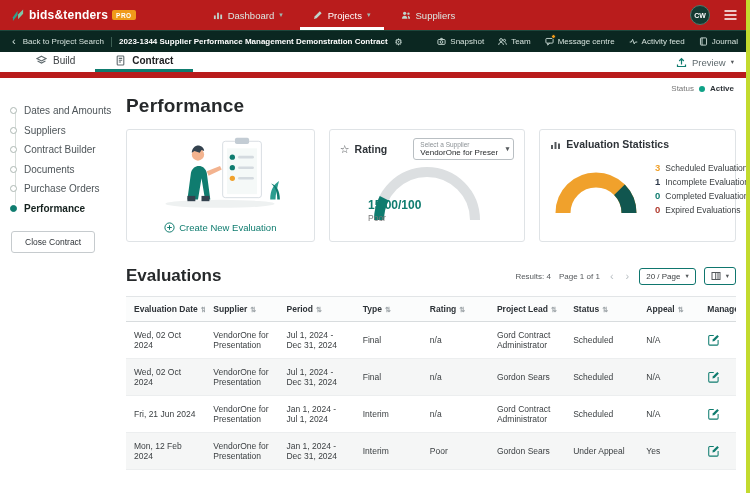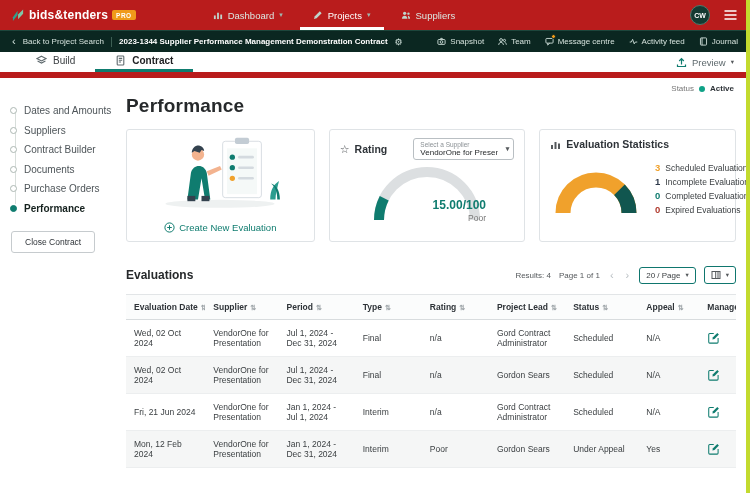--- a/index.html
+++ b/index.html
@@ -62,34 +62,34 @@
   .cards{display:flex;gap:14px;margin-top:12px}
   .card{border:1px solid #DFE3E6;border-radius:3px;background:#fff;flex:1;min-height:113px;padding:8px 10px;min-width:0}
   .card-head{display:flex;align-items:center;gap:5px;font-size:10.5px;font-weight:bold;color:#2E3338}
   .head-glyph{font-size:11px;color:#55595C;font-weight:normal}
   .create-card{display:flex;flex-direction:column;align-items:center;justify-content:space-between;padding:6px 6px 8px}
   .create-link{display:flex;align-items:center;gap:4px;color:#0F7C6F;font-size:9.5px;cursor:pointer}
   .supplier-select{margin-left:auto;border:1px solid #B9BFC3;border-radius:3px;padding:2px 15px 2px 6px;position:relative;cursor:pointer}
   .sel-cap{font-size:6.5px;color:#8A9094;font-weight:normal}
   .sel-val{font-size:8px;color:#26292B;white-space:nowrap;overflow:hidden;max-width:78px;font-weight:normal}
   .sel-chev{position:absolute;right:4px;top:50%;transform:translateY(-50%);font-size:7px;color:#55595C}
-  .gauge-wrap{width:118px;margin:2px auto 0;text-align:right}
+  .gauge-wrap{width:118px;margin:2px auto 0;text-align:left}
   .gauge-wrap svg{display:block}
   .gauge-score{font-size:12px;font-weight:bold;color:#0F7C6F;margin-top:-26px}
   .gauge-label{font-size:8.5px;color:#777;margin-top:1px}
   .stats-body{display:flex;align-items:center;gap:10px;margin-top:9px}
   .legend{flex:1;min-width:0}
   .lg-row{display:flex;align-items:baseline;gap:5px;margin:3px 0}
   .lg-num{font-size:9.5px;font-weight:bold;width:8px;text-align:right;flex:none}
   .lg-lab{font-size:8.5px;color:#3C4043;white-space:nowrap}
   .n-sch{color:#F0A12C}.n-inc{color:#2F3B4C}.n-com{color:#0F7C6F}.n-exp{color:#B03A2E}
 
   
   .eval-head{display:flex;align-items:center;margin-top:24px}
-  .eval-title{font-size:12px;font-weight:bold;color:#26292B}
+  .eval-title{font-size:17px;font-weight:bold;color:#26292B}
   .eval-controls{margin-left:auto;display:flex;align-items:center;gap:8px;font-size:8px;color:#55595C}
   .pg-chev{font-size:11px;color:#B9BFC3;cursor:pointer;padding:0 2px;line-height:1}
   .mini-select{display:flex;align-items:center;gap:5px;border:1px solid #0f766e;border-radius:3px;padding:3px 6px;cursor:pointer;color:#3C4043;background:#fff}
   .chev2{font-size:6.5px;color:#55595C}
   .grid-ico{width:10px;height:10px;stroke:#55595C;fill:none}
   .eval-table{width:100%;border-collapse:collapse;margin-top:10px;table-layout:fixed}
   .eval-table th{font-size:8.5px;color:#2E3338;text-align:left;padding:7px 8px;border-top:1px solid #E2E5E7;border-bottom:1px solid #D8DCDE;font-weight:bold;background:#FBFCFC;white-space:nowrap;overflow:hidden;cursor:pointer}
   .sort{font-size:7px;color:#9AA1A5;margin-left:3px}
   .eval-table td{font-size:8.5px;color:#3C4043;padding:8px;border-bottom:1px solid #ECEEEF;vertical-align:middle;word-wrap:break-word}
   .eval-table tbody tr:nth-child(even){background:#F5F6F6}

